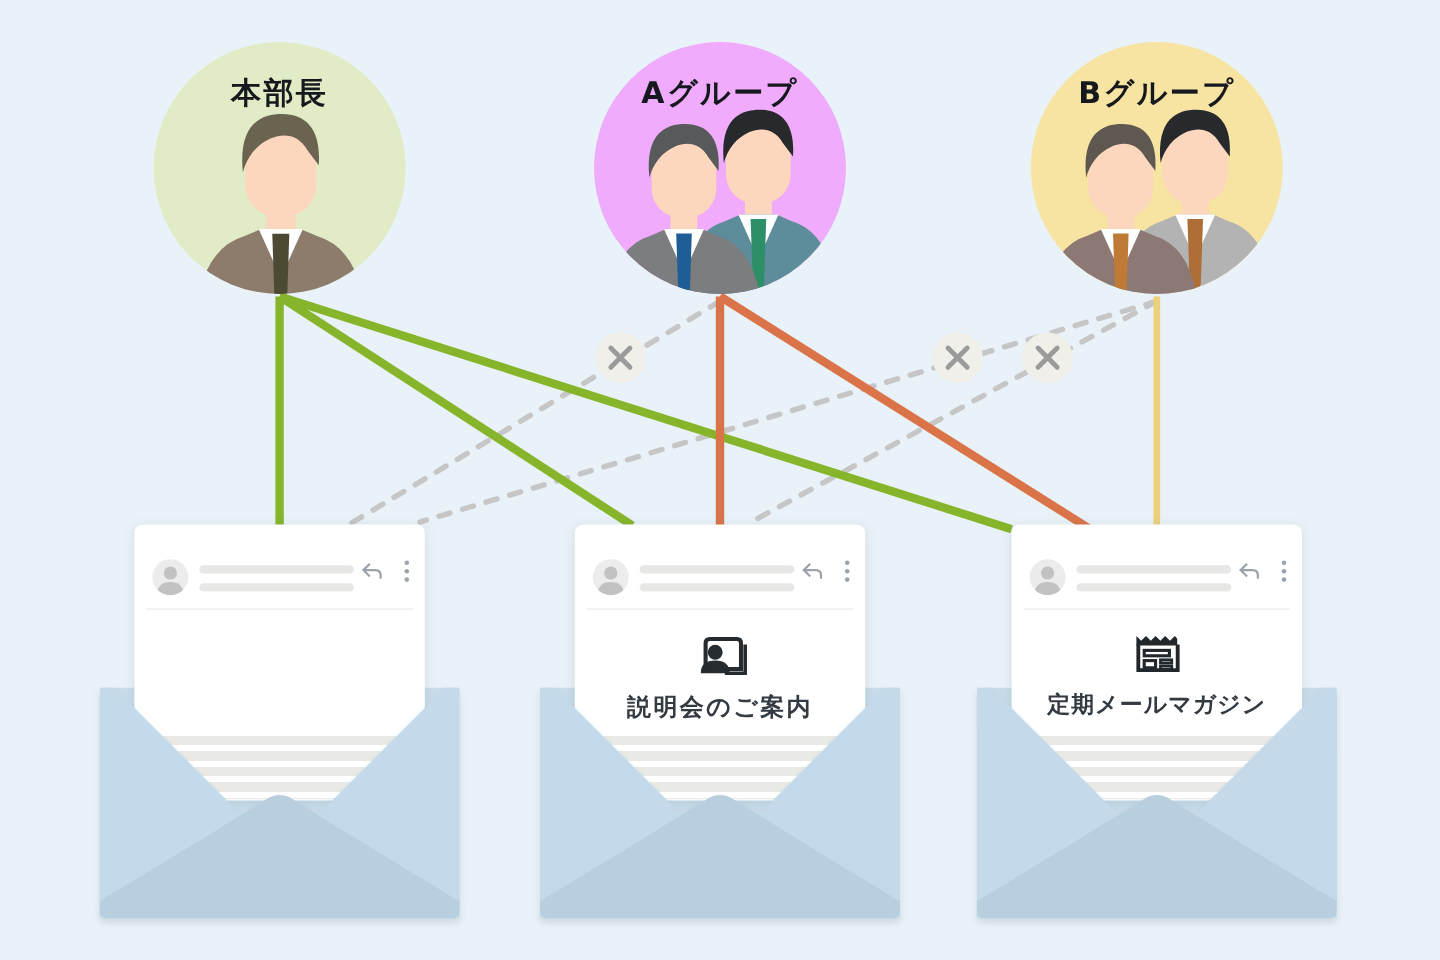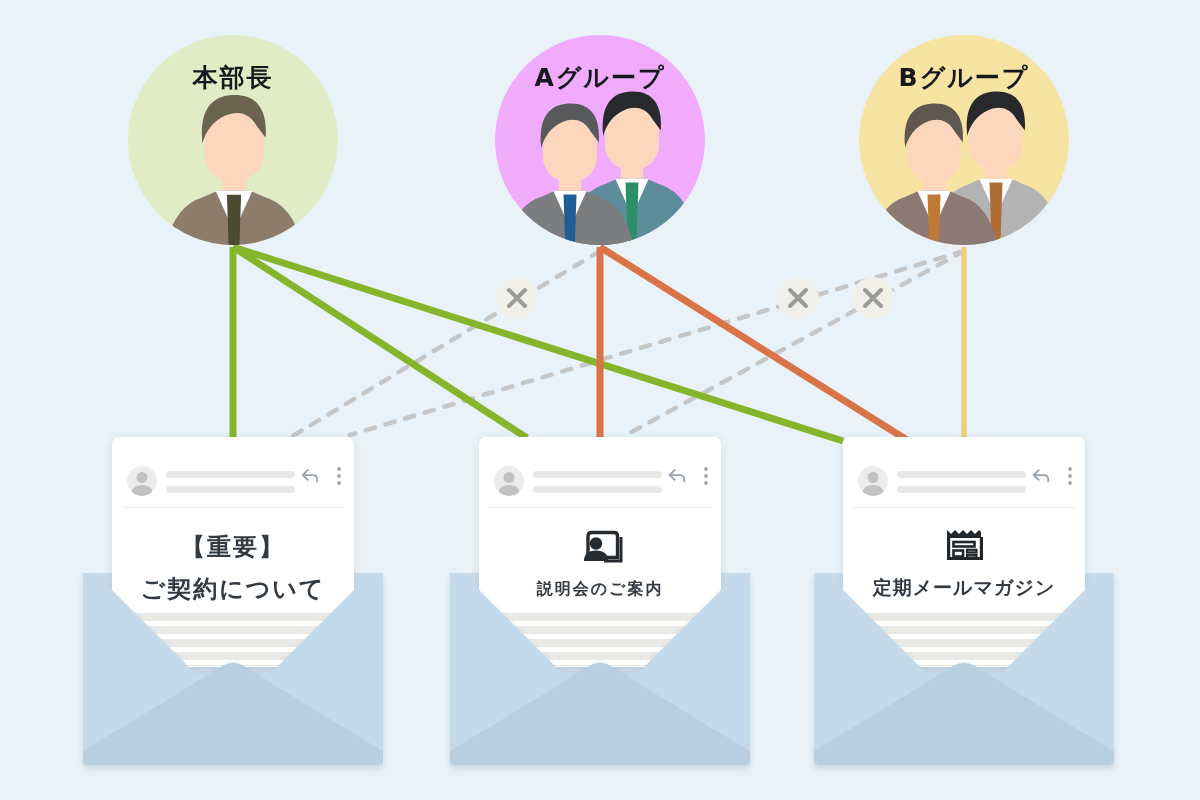--- a/index.html
+++ b/index.html
@@ -37,21 +37,21 @@
   .ph-bar{position:absolute;left:54px;width:129px;height:7px;border-radius:4px;
           background:var(--ph,#e7e7e5);}
   .bar1{top:34px;} .bar2{top:49px;}
   .reply-icon{position:absolute;right:34px;top:30px;width:20px;height:18px;}
   .dots-icon{position:absolute;right:12px;top:29px;width:6px;height:20px;}
   .card-divider{position:absolute;top:70px;left:10px;right:10px;height:0;
                 border-top:1px solid var(--divider,#e8e8e8);}
   .card-body{position:absolute;top:70px;left:0;right:0;bottom:0;text-align:center;}
   .title{font-weight:bold;color:var(--card-text,#333a42);letter-spacing:2px;}
   .title-two{padding-top:19px;font-size:24px;line-height:42px;}
-  .title-one{margin-top:6px;font-size:16px;line-height:34px;}
+  .title-one{margin-top:6px;font-size:20px;line-height:34px;}
   .title-small{font-size:19px;letter-spacing:1px;}
   .mail-icon{display:block;margin:17px auto 0;}
   .letter-lines{
     position:absolute;left:0;right:0;top:176px;height:53px;
     background:repeating-linear-gradient(to bottom,var(--stripe,#e9e9e6) 0 8px,transparent 8px 13px);
   }
 </style>
 </head>
 <body>
 
@@ -152,26 +152,20 @@
       <div class="ph-bar bar2"></div>
       <svg class="reply-icon" viewBox="0 0 22 20">
         <path d="M9,3 L3,9 L9,15 M3,9 H14 Q19,9 19,14 V17" fill="none" style="stroke:var(--hicon)" stroke-width="2" stroke-linejoin="miter"></path>
       </svg>
       <svg class="dots-icon" viewBox="0 0 6 20">
         <circle cx="3" cy="3" r="1.9" style="fill:var(--hicon)"></circle>
           <circle cx="3" cy="10" r="1.9" style="fill:var(--hicon)"></circle>
           <circle cx="3" cy="17" r="1.9" style="fill:var(--hicon)"></circle>
       </svg>
       <div class="card-divider"></div>
-      <div class="card-body">
-        <div class="title title-two">
-          <span>【重要】</span><br>
-          <span>ご契約について</span>
-        </div>
-      </div>
       <div class="letter-lines"></div>
     </div>
     <svg class="env-front" viewBox="0 0 300 192">
       <polygon points="0,0 12,0 164,152 0,192" style="fill:var(--env-flap)"></polygon>
       <polygon points="300,0 288,0 136,152 300,192" style="fill:var(--env-flap)"></polygon>
       <path d="M0,186 V178 C70,136 128,100 139,93 Q150,86 161,93 C172,100 230,136 300,178 V186 Q300,192 294,192 H6 Q0,192 0,186 Z" style="fill:var(--env-front)"></path>
     </svg>
   </div>
 
   <div class="mail-column" style="left:450px">

